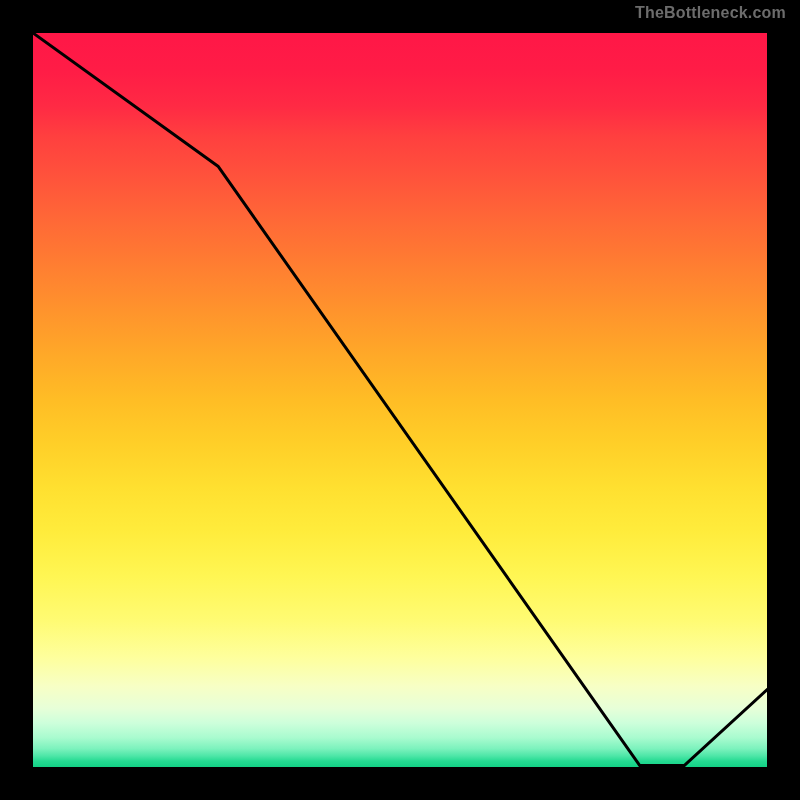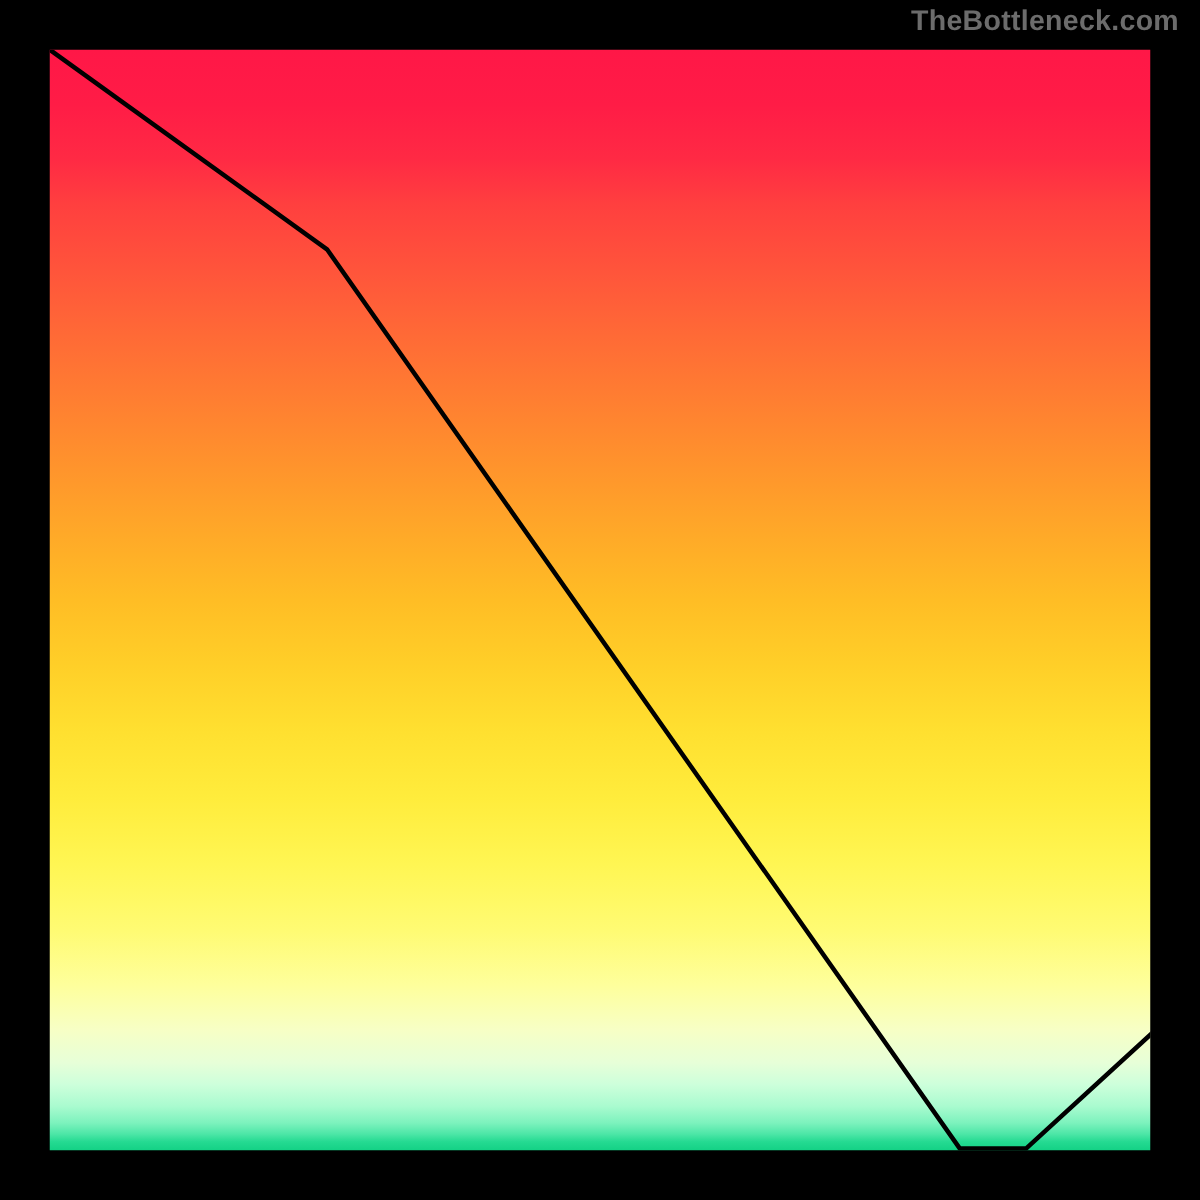--- a/index.html
+++ b/index.html
@@ -8,21 +8,21 @@
     position: relative;
     width: 800px;
     height: 800px;
     background: #000;
   }
   .watermark {
     position: absolute;
     top: 4px;
     right: 14px;
     font-family: Arial, Helvetica, sans-serif;
-    font-size: 19px;
+    font-size: 16px;
     font-weight: bold;
     color: #6c6c6c;
     letter-spacing: 0.2px;
     z-index: 50;
   }
   .plot-area {
     position: absolute;
     left: 30px;
     top: 30px;
     width: 740px;

